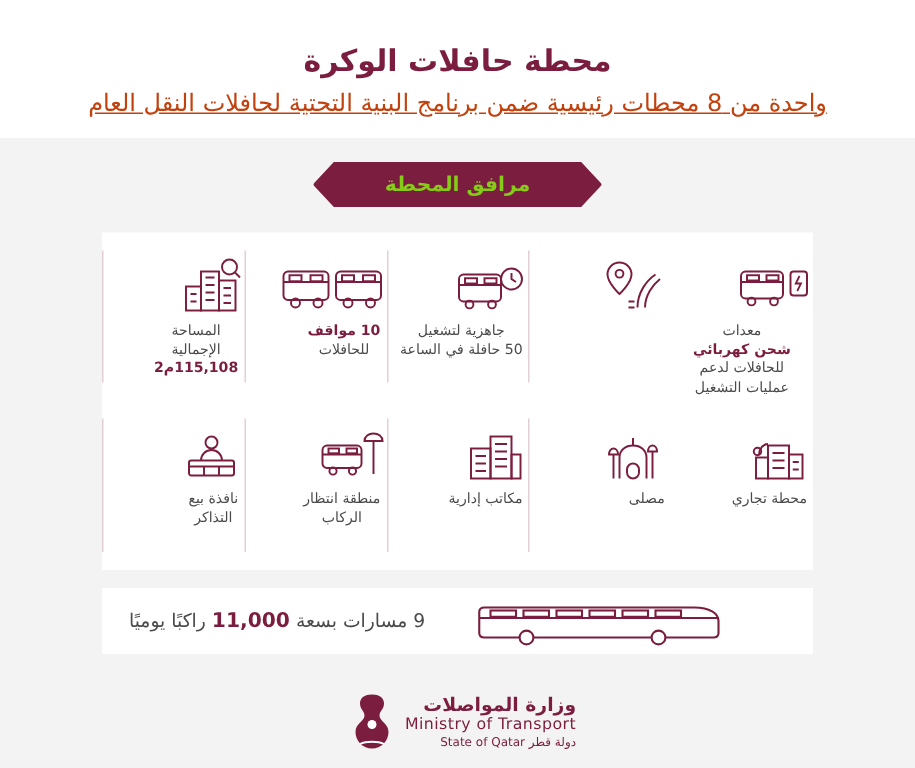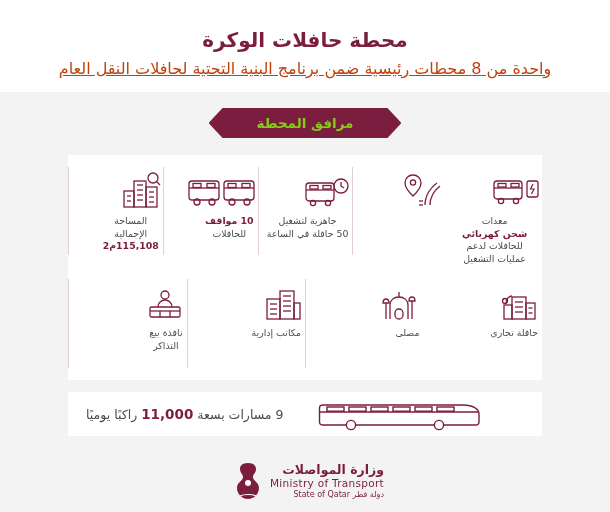--- a/index.html
+++ b/index.html
@@ -234,20 +234,38 @@
             <line x1="17" y1="24" x2="17" y2="30"></line>
               <line x1="27" y1="24" x2="27" y2="30"></line>
           </svg>
         </div>
         <div class="label">
           <span>نافذة بيع</span><br>
           <span>التذاكر</span>
         </div>
       </div>
 
+      <div class="cell">
+        <div class="icon">
+          <svg width="48" height="36" viewBox="0 0 48 36" fill="none" stroke="#7b1d3f" stroke-width="1.3">
+            <rect x="5" y="12" width="26" height="15" rx="3"></rect>
+            <line x1="5" y1="18" x2="31" y2="18"></line>
+            <rect x="9" y="14" width="7" height="3.2"></rect>
+              <rect x="21" y="14" width="7" height="3.2"></rect>
+            <circle cx="12" cy="29" r="2.4"></circle>
+              <circle cx="25" cy="29" r="2.4"></circle>
+            <line x1="39" y1="9" x2="39" y2="31"></line>
+            <path d="M33 9h12c0-3-2.7-5-6-5s-6 2-6 5z"></path>
+          </svg>
+        </div>
+        <div class="label">
+          <span>منطقة انتظار</span><br>
+          <span>الركاب</span>
+        </div>
+      </div>
 
       <div class="cell">
         <div class="icon">
           <svg width="44" height="36" viewBox="0 0 44 36" fill="none" stroke="#7b1d3f" stroke-width="1.3">
             <rect x="6" y="14" width="13" height="20"></rect>
             <rect x="19" y="6" width="14" height="28"></rect>
             <rect x="33" y="18" width="6" height="16"></rect>
             <line x1="9" y1="19" x2="16" y2="19"></line>
               <line x1="9" y1="24" x2="16" y2="24"></line>
               <line x1="9" y1="29" x2="16" y2="29"></line>
@@ -288,21 +306,21 @@
             <line x1="19" y1="17" x2="27" y2="17"></line>
               <line x1="19" y1="22" x2="27" y2="22"></line>
             <line x1="19" y1="27" x2="27" y2="27"></line>
             <line x1="32.5" y1="23" x2="36.5" y2="23"></line>
               <line x1="32.5" y1="28" x2="36.5" y2="28"></line>
             <path d="M10 18c0-4 3-7 6-7"></path>
             <circle cx="9" cy="16" r="2.5"></circle>
           </svg>
         </div>
         <div class="label">
-          <span>حافلة تجاري</span>
+          <span>محطة تجاري</span>
         </div>
       </div>
 
     </div>
   </div>
 
   <div class="strip">
     <div class="strip-text">
       <span>9 مسارات بسعة </span><b>11,000</b><span> راكبًا يوميًا</span>
     </div>

